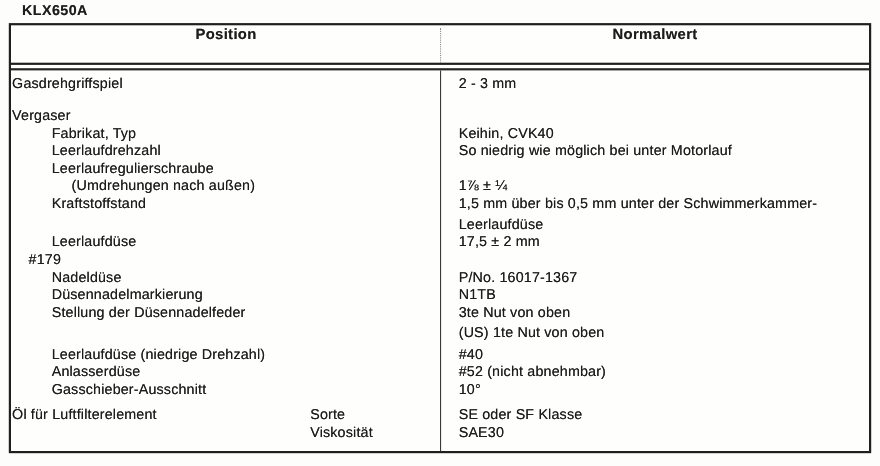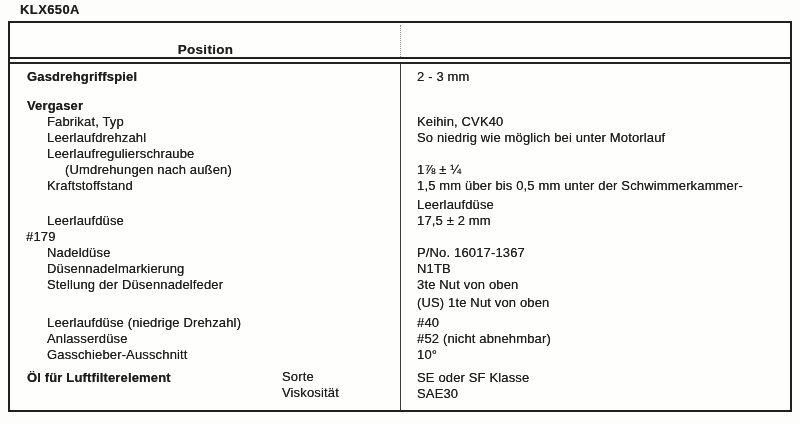--- a/index.html
+++ b/index.html
@@ -17,21 +17,21 @@
   }
   .spec-table{
     position:absolute;left:8px;top:21px;width:784px;height:391px;
     border:2px solid #1f1f1f;box-sizing:border-box;background:#fefefd;
     display:flex;flex-direction:column;
   }
   .thead{
     height:34px;border-bottom:2px solid #1f1f1f;display:flex;position:relative;flex:0 0 auto;
   }
   .thead .hcell{
-    display:flex;align-items:flex-end;justify-content:center;
+    display:flex;align-items:flex-start;justify-content:center;
     font-size:13.5px;font-weight:bold;letter-spacing:.3px;
     text-shadow:0 0 .4px rgba(0,0,0,.55);
   }
   .thead .hcell.left{width:391px;}
   .thead .hcell.right{flex:1;}
   .thead .hdivider{
     position:absolute;left:390px;top:2px;bottom:0;width:0;
     border-left:1px dotted #8a8a8a;
   }
   .tgap{height:3px;flex:0 0 auto;background:#fefefd;}
@@ -42,21 +42,21 @@
   .vdivider{
     position:absolute;left:390px;top:0;bottom:0;width:1px;background:#3a3a3a;
   }
   .ln{display:flex;height:16px;line-height:16px;flex:0 0 auto;}
   .lc{width:391px;position:relative;white-space:nowrap;box-sizing:border-box;}
   .rc{flex:1;padding-left:16px;white-space:nowrap;box-sizing:border-box;}
   .ln span{
     font-size:13px;letter-spacing:.15px;
     text-shadow:0 0 .45px rgba(10,10,10,.75);
   }
-  .pos.ind0{margin-left:17px;font-weight:bold;}
+  .pos.ind0{margin-left:1px;font-weight:normal;}
   .pos.ind1{margin-left:37px;}
   .pos.ind2{margin-left:55px;}
   .attr{position:absolute;left:272px;top:0;}
   .sp13{height:13px;flex:0 0 auto;}
   .sp3{height:3px;flex:0 0 auto;}
   .sp2{height:2px;flex:0 0 auto;}
   .sp4{height:4px;flex:0 0 auto;}
   .sp7{height:7px;flex:0 0 auto;}
   .scan-mark{
     position:absolute;left:215px;top:60px;
@@ -68,20 +68,23 @@
 
 <div class="doc-title">KLX650A</div>
 <div class="scan-mark">˜</div>
 
 <div class="spec-table">
   <div class="thead">
     <div class="hcell left">
         <span>Position</span>
       </div>
     <div class="hdivider"></div>
+    <div class="hcell right">
+        <span>Normalwert</span>
+      </div>
   </div>
   <div class="tgap"></div>
   <div class="tbody" style="display:flex;flex-direction:column;">
     <div class="vdivider"></div>
 
     <div class="ln">
       <div class="lc"><span class="pos ind0">Gasdrehgriffspiel</span></div>
       <div class="rc"><span>2 - 3 mm</span></div>
     </div>
 

